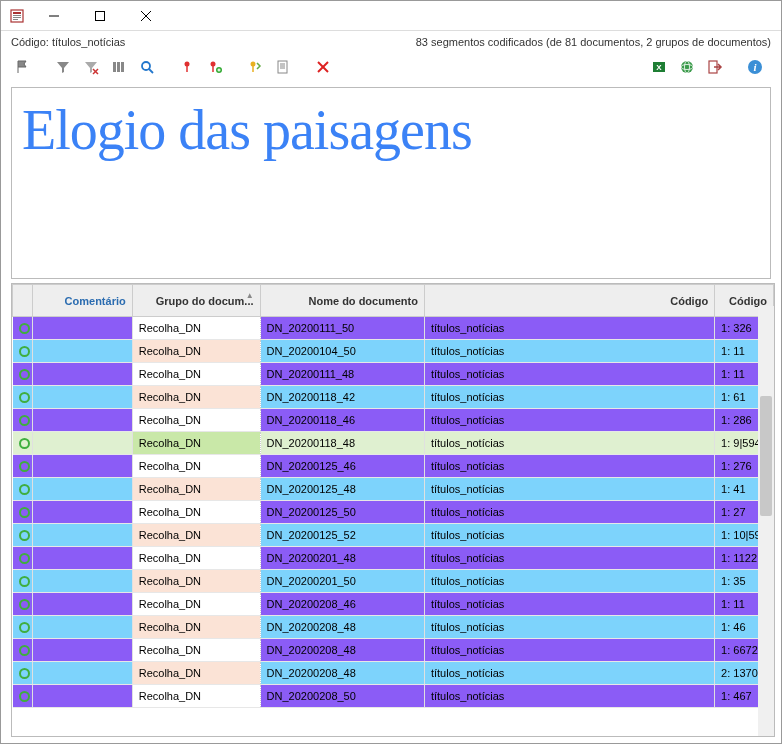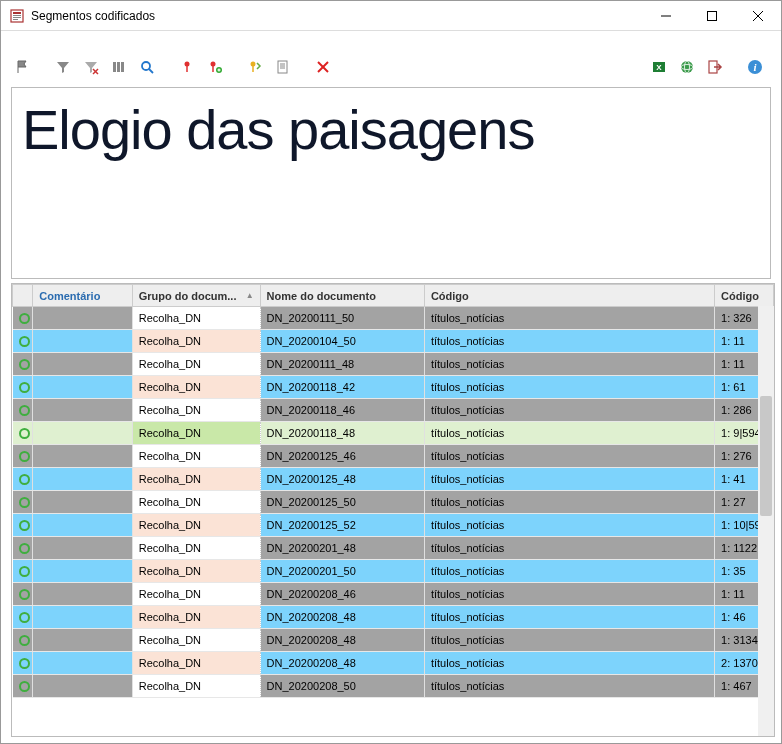--- a/index.html
+++ b/index.html
@@ -10,29 +10,29 @@
 .winbtns { display: flex; }
 .winbtn { width: 46px; height: 30px; display: flex; align-items: center; justify-content: center; cursor: default; }
 .infobar { height: 22px; display: flex; align-items: center; padding: 0 10px; font-size: 11px; color: #333; }
 .infobar .left { flex: 1; }
 .infobar .right { color: #333; }
 .toolbar { height: 30px; display: flex; align-items: center; padding: 2px 10px 4px 10px; gap: 0; }
 .tbtn { width: 24px; height: 24px; display: flex; align-items: center; justify-content: center; margin-right: 4px; cursor: pointer; border-radius: 2px; }
 .tsep { width: 12px; }
 .tspacer { flex: 1; }
 .preview { height: 192px; margin: 4px 10px 4px 10px; border: 1px solid #bbb; background: #fff; display: flex; align-items: flex-start; padding: 14px 10px; overflow: hidden; }
-.preview-text { font-family: Liberation Sans, sans-serif; font-size: 56px; font-weight: 400; letter-spacing: -1px; color: #0f172a; line-height: 1; }
+.preview-text { font-family: Liberation Serif, serif; font-size: 56px; font-weight: 400; letter-spacing: -1px; color: #3b82f6; line-height: 1; }
 .grid-wrap { flex: 1; margin: 0 6px 6px 10px; border: 1px solid #bbb; overflow: hidden; position: relative; display: flex; flex-direction: column; }
 .grid-scroll { flex: 1; overflow: hidden; }
 table { border-collapse: collapse; width: 100%; table-layout: fixed; }
-th { background: #eee; border: 1px solid #ccc; font-weight: 700; font-size: 11px; text-align: left; padding: 4px 6px; height: 22px; color: #333; position: relative; }
+th { background: #eee; border: 1px solid #ccc; font-weight: 700; font-size: 11px; text-align: right; padding: 4px 6px; height: 32px; color: #333; position: relative; }
 th.sorted { color: #2b6cb0; }
 th .sort-arrow { position: absolute; right: 6px; top: 6px; font-size: 8px; color: #888; }
 td { border-right: 1px solid #e0e0e0; border-bottom: 1px solid #e7e7e7; font-size: 11px; padding: 3px 6px; height: 23px; white-space: nowrap; overflow: hidden; text-overflow: clip; color: #000; }
-tr.odd td { background: #a3a3a3; }
+tr.odd td { background: #8b5cf6; }
 tr.odd td.grp { background: #fff; border-left: 1px dotted #ccc; border-right: 1px dotted #ccc; }
 tr.even td { background: #7dd3fc; }
 tr.even td.grp { background: #fbe3d6; border-left: 1px dotted #ccc; border-right: 1px dotted #ccc; }
 tr.sel td { background: #dff0d0 !important; }
 tr.sel td.grp { background: #c9e8a8 !important; }
 .col-mark { width: 20px; }
 .col-com { width: 98px; }
 .col-grp { width: 126px; }
 .col-doc { width: 162px; }
 .col-cod { width: 286px; }
@@ -48,21 +48,20 @@
 <div class="titlebar">
   <span class="app-icon">
     <svg width="14" height="14" viewBox="0 0 14 14">
         <rect x="1" y="1" width="12" height="12" fill="none" stroke="#a33" stroke-width="1.2"></rect>
         <rect x="3" y="3" width="8" height="2" fill="#a33"></rect>
         <rect x="3" y="6" width="8" height="1" fill="#888"></rect>
         <rect x="3" y="8" width="8" height="1" fill="#888"></rect>
         <rect x="3" y="10" width="5" height="1" fill="#888"></rect>
       </svg>
   </span>
-  <span class="title">Segmentos codificados</span>
   <div class="winbtns">
     <div class="winbtn">
         <svg width="10" height="10">
           <line x1="0" y1="5" x2="10" y2="5" stroke="#000" stroke-width="1"></line>
         </svg>
       </div>
     <div class="winbtn">
         <svg width="10" height="10">
           <rect x="0.5" y="0.5" width="9" height="9" fill="none" stroke="#000" stroke-width="1"></rect>
         </svg>
@@ -70,20 +69,22 @@
     <div class="winbtn close">
         <svg width="10" height="10">
           <line x1="0" y1="0" x2="10" y2="10" stroke="#000" stroke-width="1"></line>
           <line x1="10" y1="0" x2="0" y2="10" stroke="#000" stroke-width="1"></line>
         </svg>
       </div>
   </div>
 </div>
 
 <div class="infobar">
+  <span class="left">Código: títulos_notícias</span>
+  <span class="right">83 segmentos codificados (de 81 documentos, 2 grupos de documentos)</span>
 </div>
 
 <div class="toolbar">
   <div class="tbtn">
       <svg width="16" height="16" viewBox="0 0 16 16">
         <path d="M3 2 L3 14 M3 2 L11 2 L9 5 L11 8 L3 8" fill="#888" stroke="#666" stroke-width="1"></path>
       </svg>
     </div>
   <div class="tsep"></div>
   <div class="tbtn">
@@ -346,21 +347,21 @@
             <td>1: 46</td>
           </tr>
           <tr class="odd">
             <td>
               <span class="circ"></span>
             </td>
             <td></td>
             <td class="grp">Recolha_DN</td>
             <td>DN_20200208_48</td>
             <td>títulos_notícias</td>
-            <td>1: 3134</td>
+            <td>1: 6672</td>
           </tr>
           <tr class="even">
             <td>
               <span class="circ"></span>
             </td>
             <td></td>
             <td class="grp">Recolha_DN</td>
             <td>DN_20200208_48</td>
             <td>títulos_notícias</td>
             <td>2: 1370</td>

